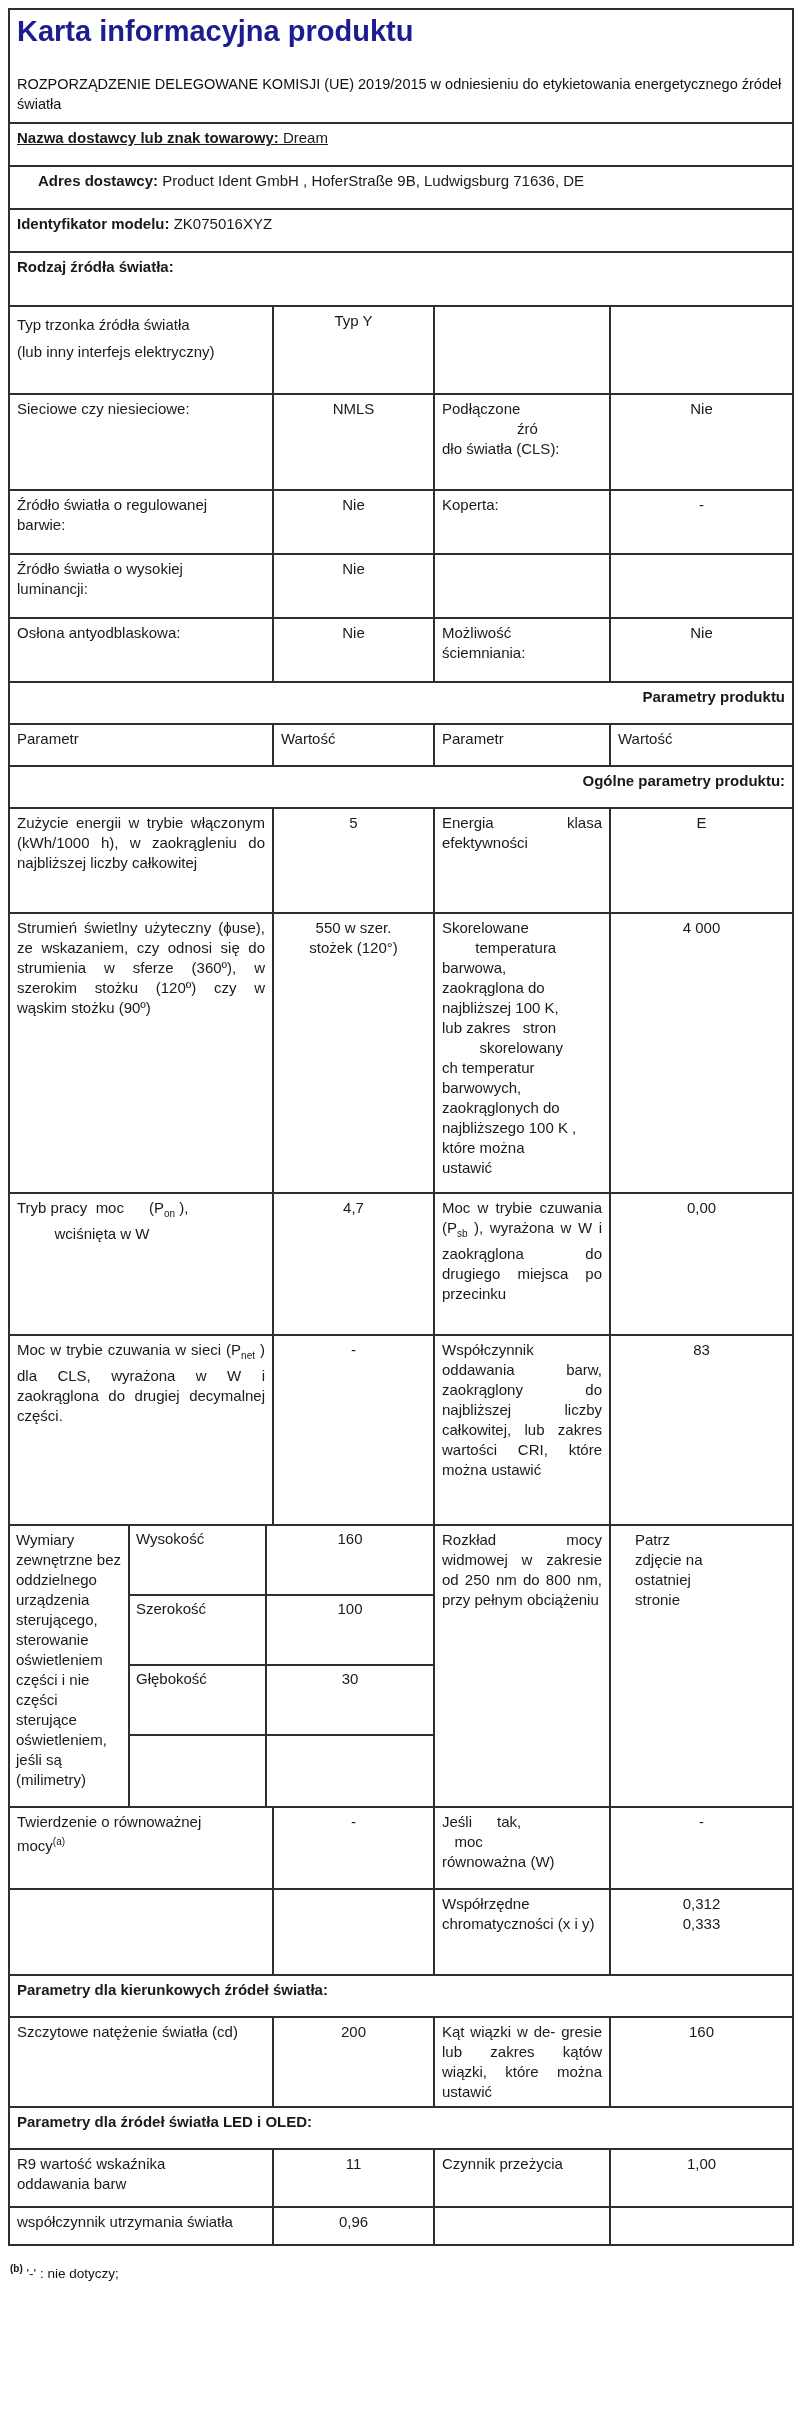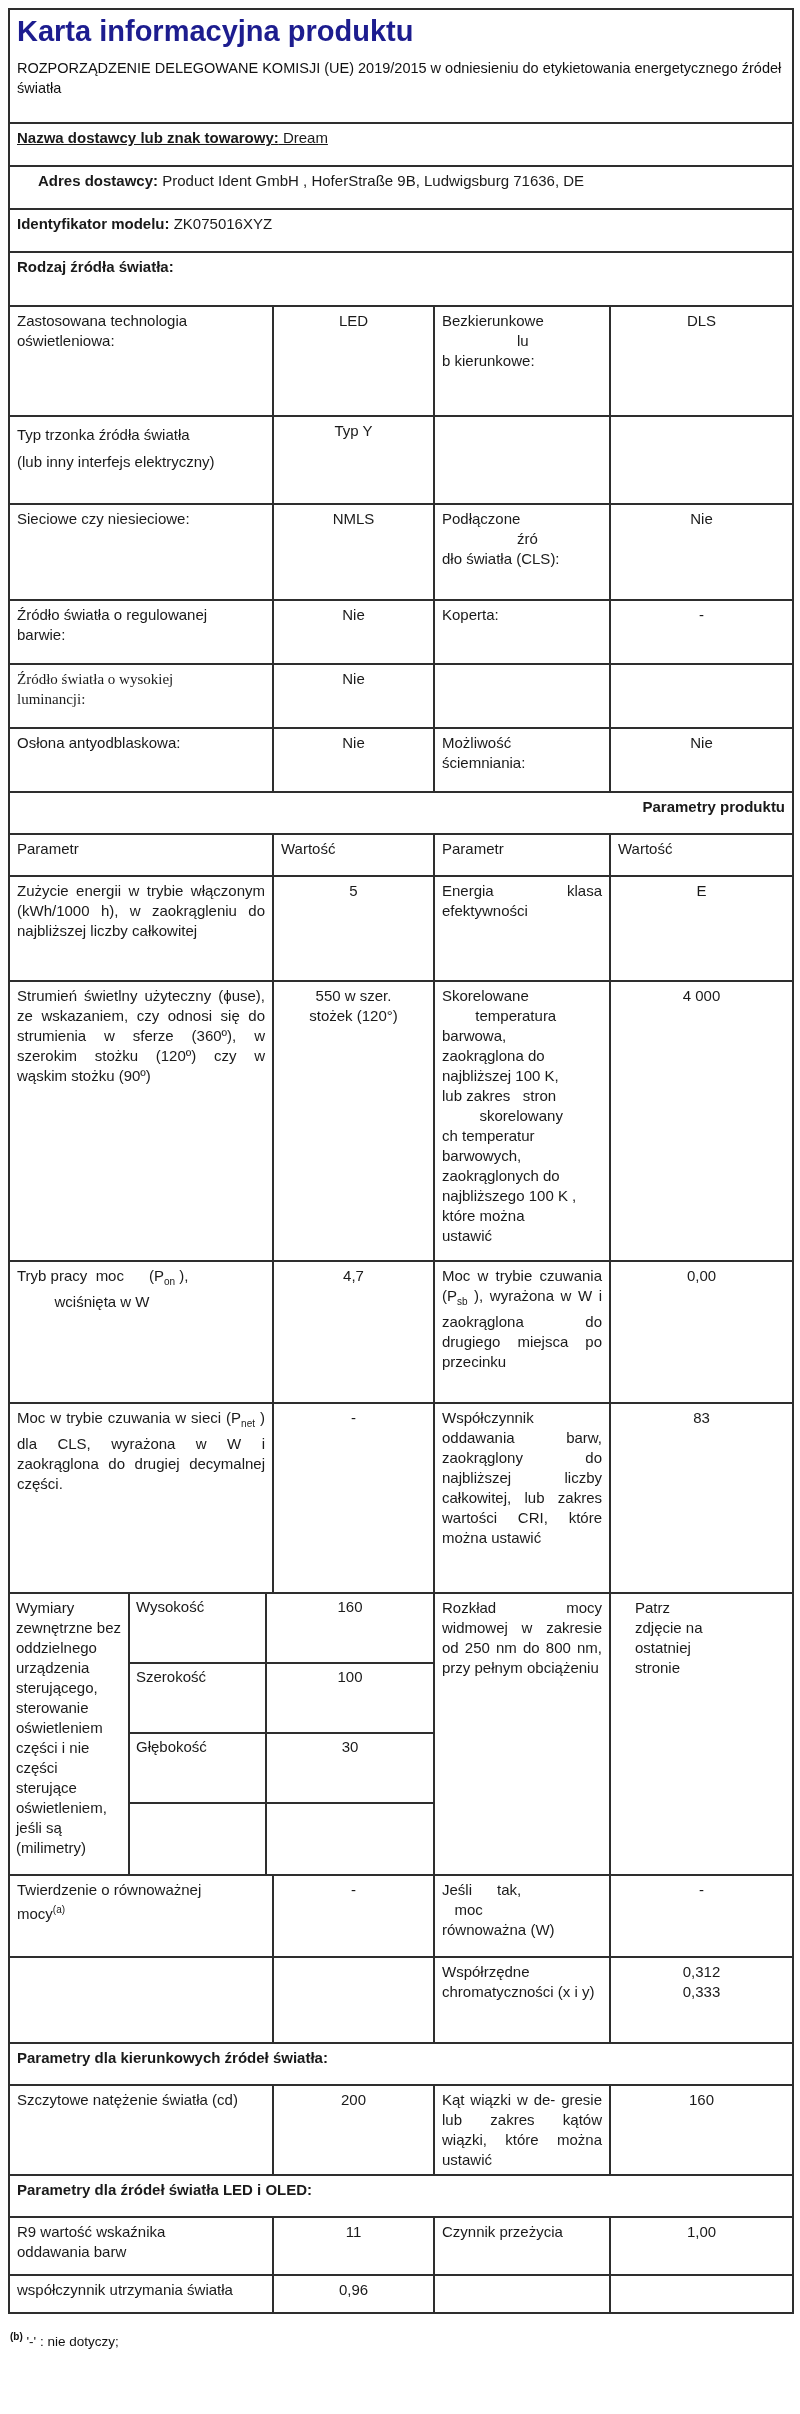--- a/index.html
+++ b/index.html
@@ -16,21 +16,21 @@
   table.sheet col.c2{width:161px;}
   table.sheet col.c3{width:176px;}
   table.sheet col.c4{width:183px;}
   table.sheet td{
     border:2px solid #2e2e2e;vertical-align:top;
     padding:4px 7px;font-size:15px;line-height:20px;
   }
   .title-cell{padding:10px 10px 4px 10px;}
   .doc-title{
     font-size:29px;font-weight:bold;letter-spacing:0;line-height:34px;
-    margin-bottom:10px;
+    margin-bottom:26px;
   }
   .regulation{font-size:14.5px;line-height:20px;color:#111;}
   .info-label{font-weight:bold;}
   .sec-hdr{font-weight:bold;font-size:16px;padding-top:5px;padding-bottom:5px;}
   .sec-hdr.ctr{text-align:right;}
   .val{text-align:center;}
   .pre{white-space:pre-line;}
   .just{text-align:justify;}
   .fn{margin:10px 0 0 2px;font-size:13.5px;line-height:26px;color:#111;}
   .fn sup{font-size:10px;font-weight:bold;}
@@ -82,29 +82,20 @@
     </tr>
     <tr>
       <td colspan="4" style="height:33px;"><span class="info-label">Identyfikator modelu:</span><span> ZK075016XYZ</span></td>
     </tr>
 
     <tr>
       <td colspan="4" class="sec-hdr" style="height:44px;">Rodzaj źródła światła:</td>
     </tr>
 
     <tr>
-      <td class="pre" style="height:100px;">Zastosowana technologia
-oświetleniowa:</td>
-      <td class="val">LED</td>
-      <td class="pre">Bezkierunkowe
-&nbsp;&nbsp;&nbsp;&nbsp;&nbsp;&nbsp;&nbsp;&nbsp;&nbsp;&nbsp;&nbsp;&nbsp;&nbsp;&nbsp;&nbsp;&nbsp;&nbsp;&nbsp;lu
-b kierunkowe:</td>
-      <td class="val">DLS</td>
-    </tr>
-    <tr>
       <td class="pre" style="height:78px;line-height:27px;margin-left:48px;">Typ trzonka źródła światła
 (lub inny interfejs elektryczny)</td>
       <td class="val">Typ Y</td>
       <td></td>
       <td class="val"></td>
     </tr>
     <tr>
       <td style="height:86px;">Sieciowe czy niesieciowe:</td>
       <td class="val">NMLS</td>
       <td class="pre">Podłączone
@@ -113,21 +104,21 @@
       <td class="val">Nie</td>
     </tr>
     <tr>
       <td class="pre" style="height:54px;">Źródło światła o regulowanej
 barwie:</td>
       <td class="val">Nie</td>
       <td>Koperta:</td>
       <td class="val">-</td>
     </tr>
     <tr>
-      <td class="pre" style="height:54px;font-family:Liberation Serif, serif;">Źródło światła o wysokiej
+      <td class="pre" style="height:54px;">Źródło światła o wysokiej
 luminancji:</td>
       <td class="val">Nie</td>
       <td></td>
       <td class="val"></td>
     </tr>
     <tr>
       <td style="height:54px;">Osłona antyodblaskowa:</td>
       <td class="val">Nie</td>
       <td class="pre">Możliwość
 ściemniania:</td>
@@ -135,20 +126,23 @@
     </tr>
 
     <tr>
       <td colspan="4" class="sec-hdr ctr" style="height:32px;">Parametry produktu</td>
     </tr>
     <tr>
       <td style="height:32px;">Parametr</td>
       <td>Wartość</td>
       <td>Parametr</td>
       <td>Wartość</td>
+    </tr>
+    <tr>
+      <td colspan="4" class="sec-hdr ctr" style="height:32px;">Ogólne parametry produktu:</td>
     </tr>
 
     <tr>
       <td class="just" style="height:95px;">Zużycie energii w trybie włączonym (kWh/1000 h), w zaokrągleniu do najbliższej liczby całkowitej</td>
       <td class="val">5</td>
       <td class="just">Energia klasa efektywności</td>
       <td class="val">E</td>
     </tr>
 
     <tr>

